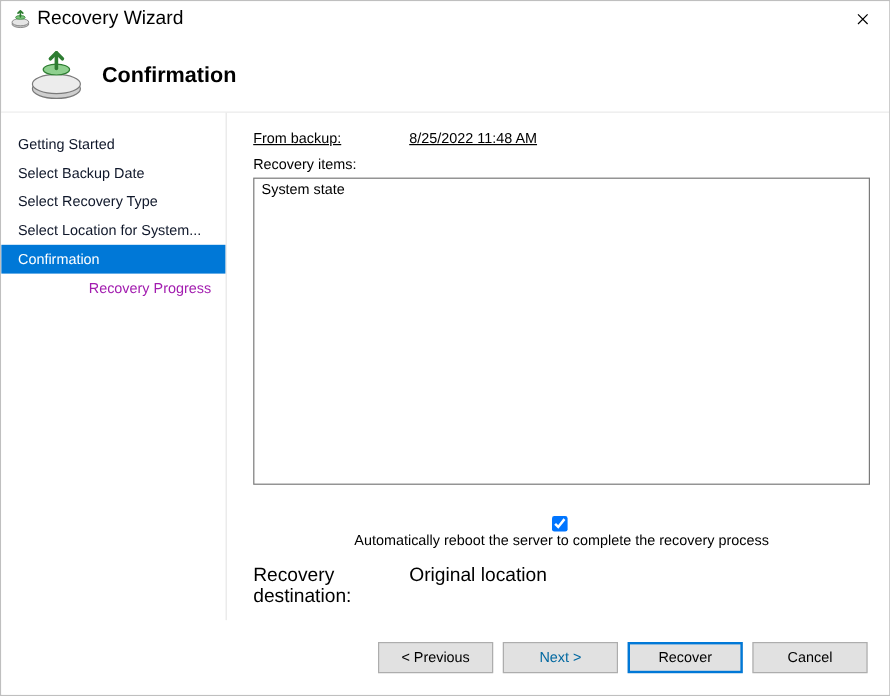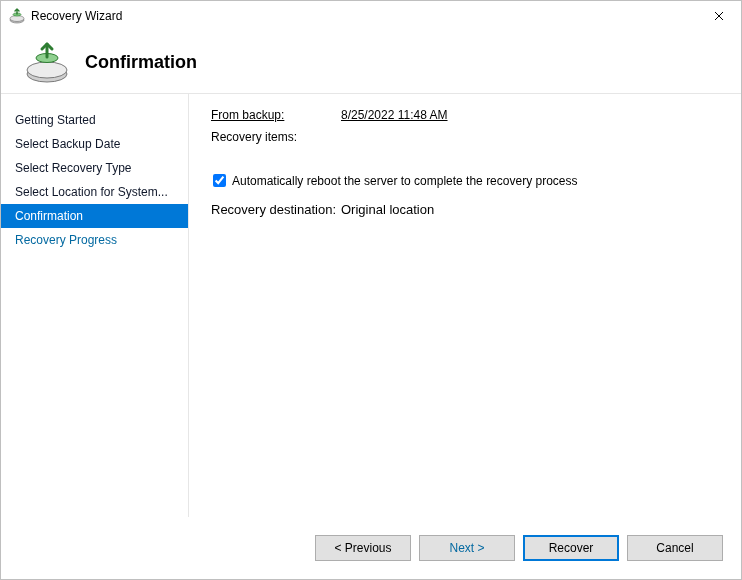--- a/index.html
+++ b/index.html
@@ -18,21 +18,21 @@
   }
   
   .titlebar {
     height: 30px;
     display: flex;
     align-items: center;
     padding: 0 0 0 8px;
     background: #fff;
   }
   .titlebar .tb-icon { width: 16px; height: 16px; margin-right: 6px; }
-  .titlebar .tb-title { flex: 1; font-size: 12px; }
+  .titlebar .tb-title { flex: 1; font-size: 16px; }
   .titlebar .tb-close {
     width: 45px; height: 30px;
     display: flex; align-items: center; justify-content: center;
     font-size: 14px; color: #000;
   }
 
   
   .header {
     height: 62px;
     display: flex;
@@ -65,21 +65,21 @@
     color: #0f172a;
     white-space: nowrap;
     overflow: hidden;
     text-overflow: ellipsis;
     cursor: default;
   }
   .sidebar-item.selected {
     background: #0078d7;
     color: #fff;
   }
-  .sidebar-item.disabled { color: #0369a1; }
+  .sidebar-item.disabled { color: #a21caf; text-align: right; }
 
   .vsep { width: 1px; background: #e6e6e6; }
 
   .content {
     flex: 1;
     padding: 14px 16px 10px 22px;
     display: flex;
     flex-direction: column;
     min-height: 0;
   }
@@ -91,25 +91,27 @@
     flex: 1;
     border: 1px solid #7a7a7a;
     background: #fff;
     padding: 2px 6px;
     font-size: 12px;
     overflow: auto;
     min-height: 250px;
   }
   .chk-row {
     display: flex;
+    align-items: center;
     margin-top: 26px;
     font-size: 12px;
+    flex-direction: column;
   }
   .chk-row input { width: 13px; height: 13px; margin: 0 6px 0 2px; }
-  .dest-row { display: flex; margin-top: 14px; font-size: 13px; }
+  .dest-row { display: flex; margin-top: 14px; font-size: 16px; }
   .dest-row .lbl { width: 130px; }
 
   
   .footer {
     height: 62px;
     border-top: 0;
     display: flex;
     align-items: center;
     justify-content: flex-end;
     padding: 0 18px;
@@ -173,20 +175,23 @@
       <div class="sidebar-item selected"><span>Confirmation</span></div>
       <div class="sidebar-item disabled"><span>Recovery Progress</span></div>
     </div>
   <div class="vsep"></div>
   <div class="content">
     <div class="row">
       <span class="lbl">From backup:</span>
       <span class="val">8/25/2022 11:48 AM</span>
     </div>
     <div class="items-label">Recovery items:</div>
+    <div class="items-box" id="items-box">
+        <div>System state</div>
+      </div>
     <label class="chk-row">
       <input type="checkbox" id="reboot-chk" checked="" style="">
       <span>Automatically reboot the server to complete the recovery process</span>
     </label>
     <div class="dest-row">
       <span class="lbl">Recovery destination:</span>
       <span>Original location</span>
     </div>
   </div>
 </div>

